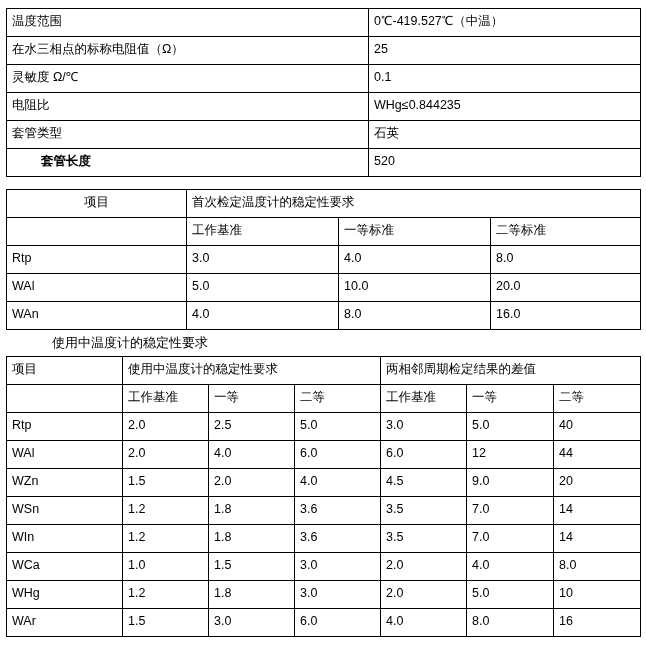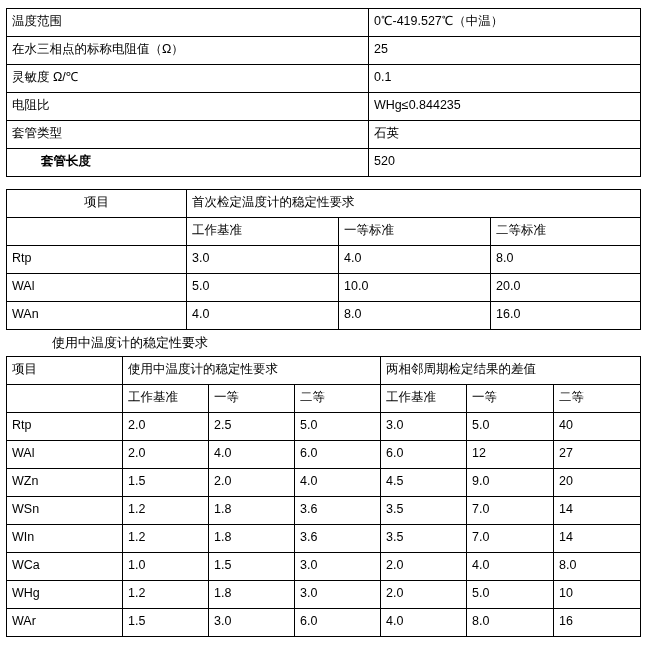--- a/index.html
+++ b/index.html
@@ -175,21 +175,21 @@
         <td>5.0</td>
         <td>40</td>
       </tr>
       <tr>
         <td>WAl</td>
         <td>2.0</td>
         <td>4.0</td>
         <td>6.0</td>
         <td>6.0</td>
         <td>12</td>
-        <td>27</td>
+        <td>44</td>
       </tr>
       <tr>
         <td>WZn</td>
         <td>1.5</td>
         <td>2.0</td>
         <td>4.0</td>
         <td>4.5</td>
         <td>9.0</td>
         <td>20</td>
       </tr>

